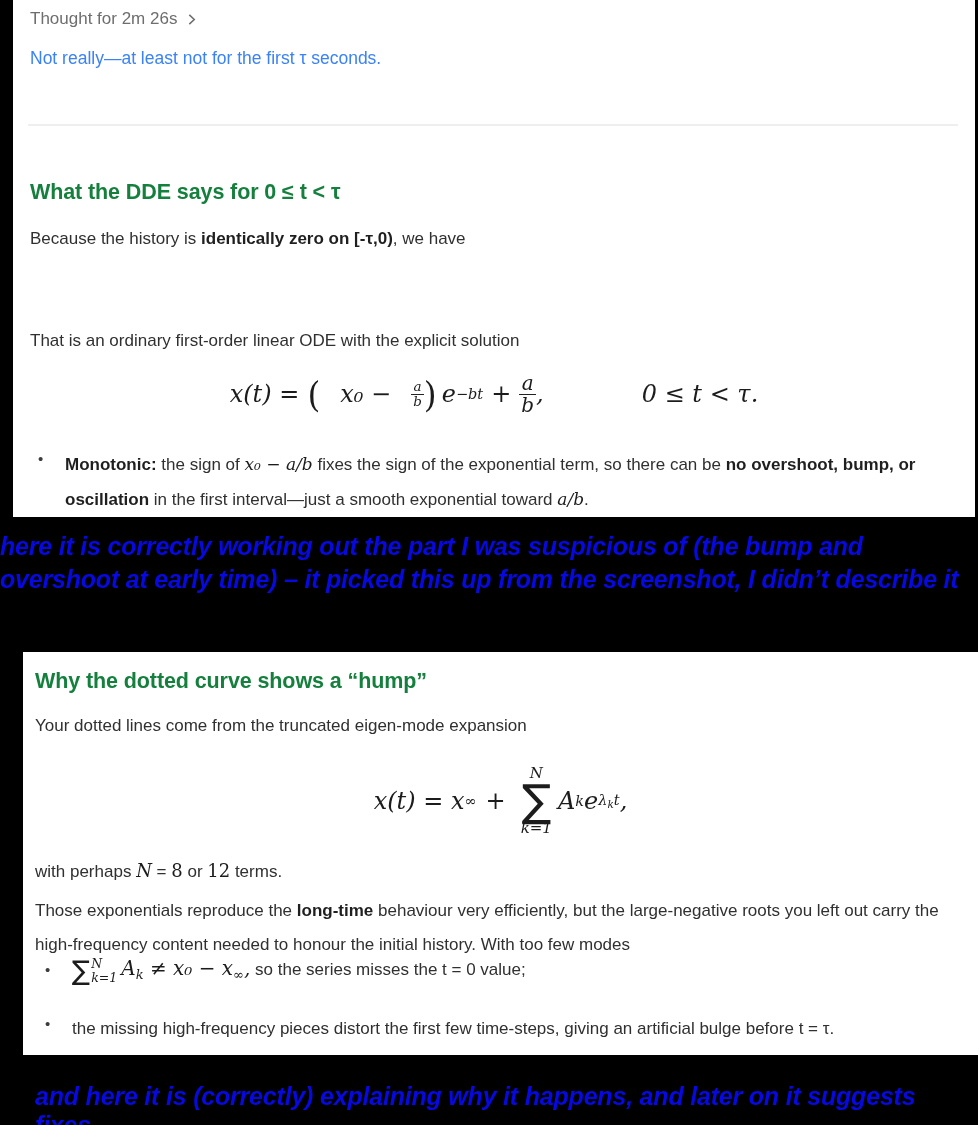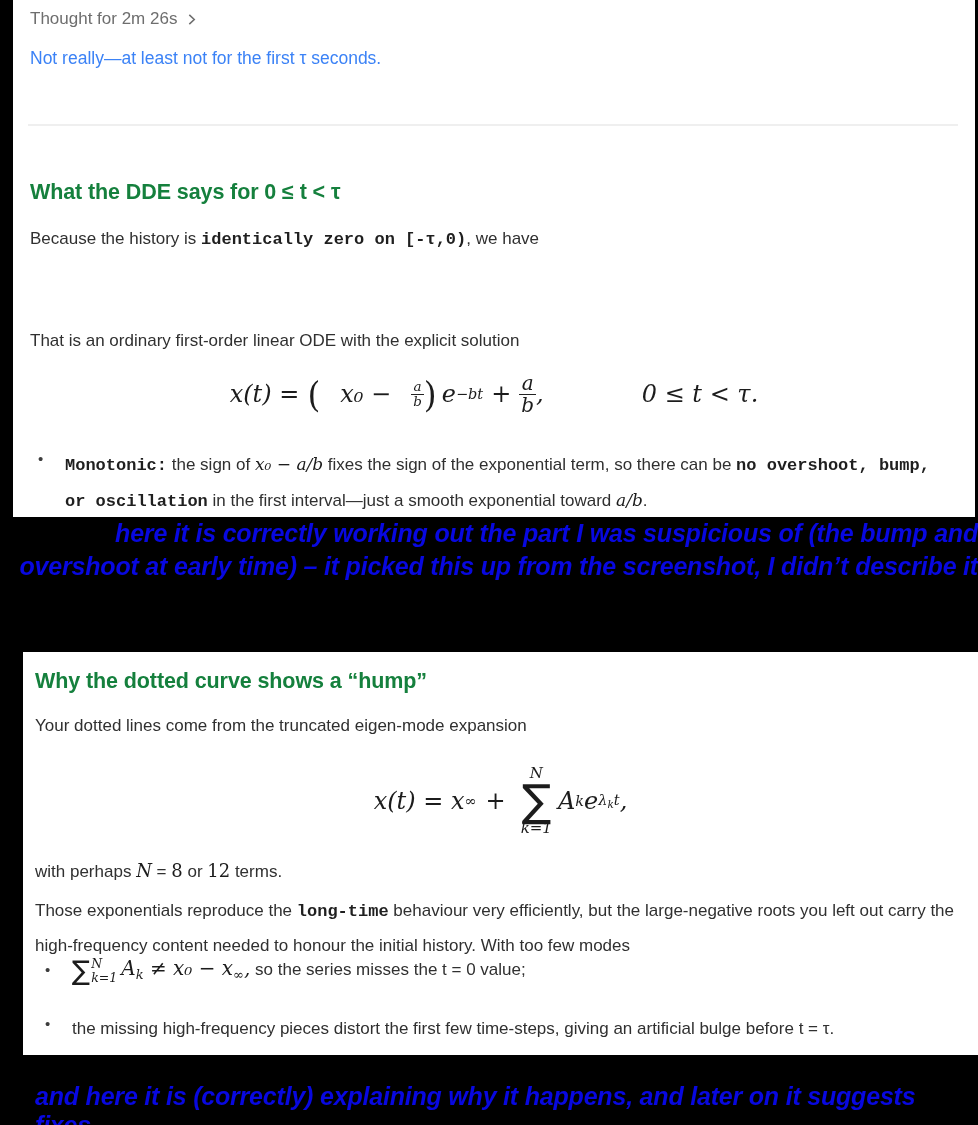--- a/index.html
+++ b/index.html
@@ -16,21 +16,21 @@
            font-size:17px;cursor:pointer;}
   .chev{width:11px;height:11px;flex:0 0 auto;}
 
   .intro{left:17px;top:48px;font-size:17.5px;color:#3b82f6;}
 
   .divider{left:15px;top:124px;width:930px;height:2px;background:#efefef;border:none;}
 
   .h-title{font-size:21.5px;font-weight:700;color:#15803d;letter-spacing:-0.1px;}
   #h1t{left:17px;top:180px;}
   .body-txt{font-size:17px;color:#303030;}
-  .b{font-weight:700;color:#1f1f1f;font-family:Liberation Mono, monospace;}
+  .b{font-weight:700;color:#1f1f1f;}
 
   
   .mi{font-family:"DejaVu Serif",serif;font-style:italic;color:#1c1c1c;}
   .mrow{display:flex;justify-content:center;align-items:center;width:100%;}
   .arrow{display:inline-block;transform:scaleX(1.7);font-style:normal;
          font-family:"DejaVu Sans",sans-serif;color:#1c1c1c;}
   .paren{font-style:normal;font-size:33px;font-weight:400;transform:scaleY(1.05);
          font-family:"DejaVu Serif",serif;color:#1c1c1c;}
   .frac{display:inline-flex;flex-direction:column;align-items:center;line-height:1.02;
         vertical-align:middle;}
@@ -50,21 +50,21 @@
   .limcol span{font-size:12.5px;}
 
   
   .bullet-row{display:flex;}
   .bdot{font-size:15px;color:#3d3d3d;flex:0 0 27px;padding-top:3px;}
   .btext{line-height:34px;}
 
   
   .band{position:absolute;left:0;width:978px;color:#0808e0;font-weight:700;
         font-style:italic;font-size:25px;letter-spacing:-0.2px;}
-  #band1{top:517px;height:135px;text-align:right;line-height:33px;
+  #band1{top:517px;height:135px;text-align:left;padding-top:13px;line-height:33px;
          box-sizing:border-box;}
   #band2{top:1055px;height:70px;}
   #band2 .line{position:absolute;left:35px;top:27px;}
 </style>
 </head>
 <body>
 
 <div id="canvas">
 
   <div id="panel1" class="panel">

